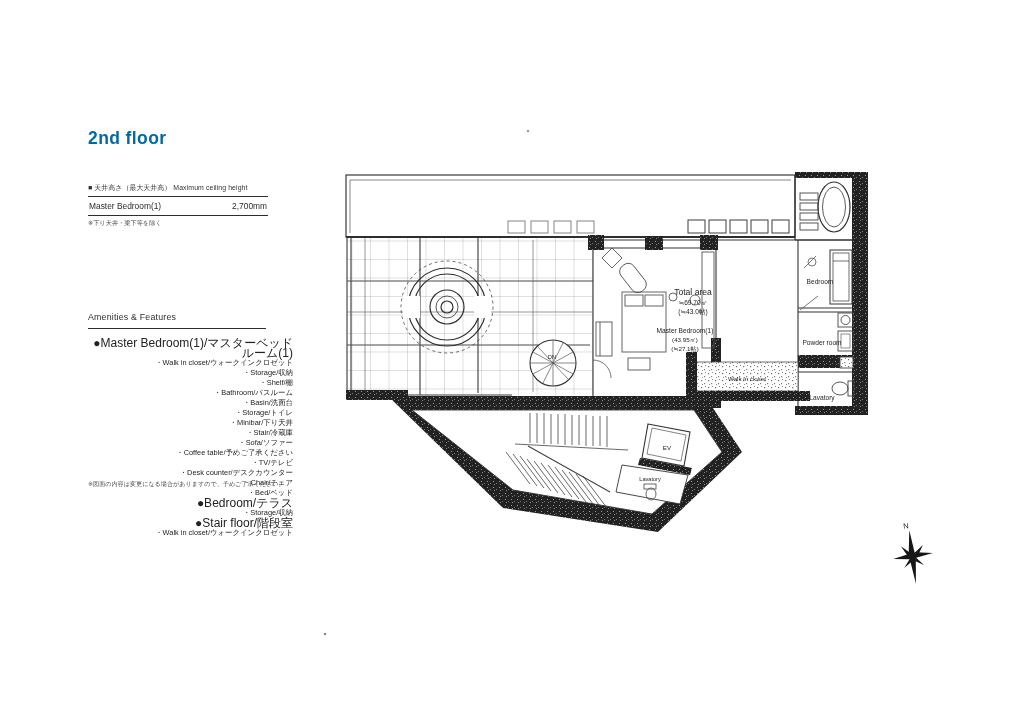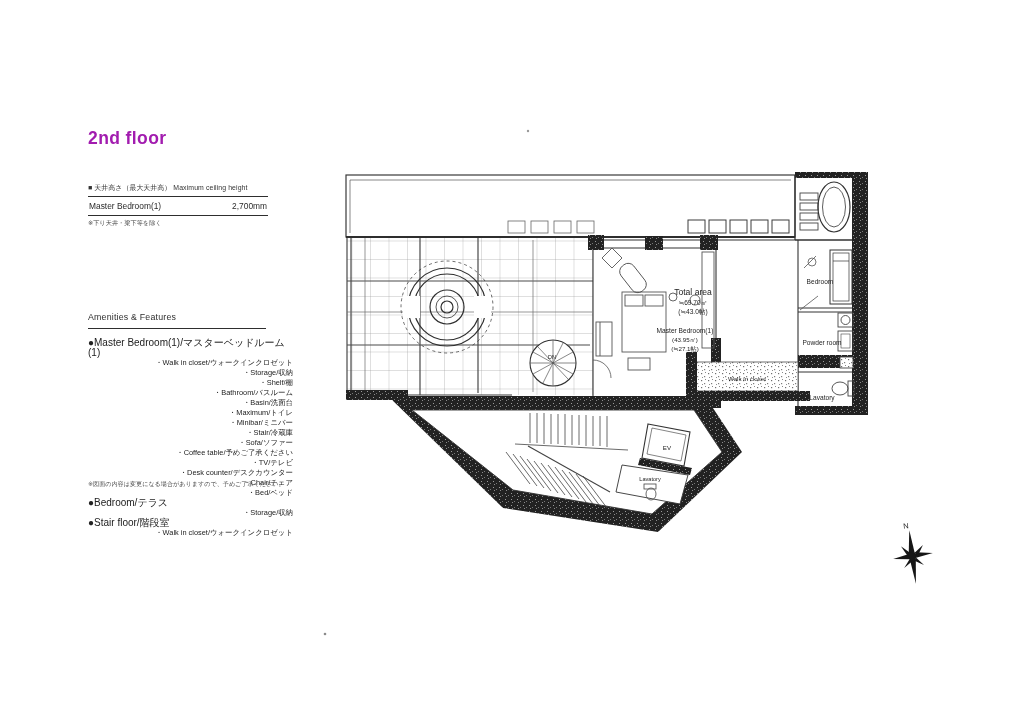--- a/index.html
+++ b/index.html
@@ -3,31 +3,31 @@
 <meta charset="utf-8">
 <style>
   html,body{margin:0;padding:0;}
   body{
     width:1024px;height:722px;position:relative;background:#ffffff;
     font-family:"Liberation Sans","DejaVu Sans",sans-serif;color:#2b2b2b;
     overflow:hidden;
   }
   .abs{position:absolute;}
   
-  #title{left:88px;top:128px;font-size:17.5px;font-weight:700;letter-spacing:.4px;color:#a21caf;}
+  #title{left:88px;top:128px;font-size:17.5px;font-weight:700;letter-spacing:.4px;color:#0369a1;}
   #ceiling{left:88px;top:183px;width:180px;}
   #ceiling .hdr{font-size:6.9px;color:#333;margin-bottom:3px;letter-spacing:.1px;}
   #ceiling .row{display:flex;justify-content:space-between;border-top:1.6px solid #2e2e2e;
     border-bottom:1px solid #2e2e2e;padding:4px 1px;font-size:8.4px;}
   #ceiling .note{font-size:6.2px;color:#444;margin-top:3px;}
   #amenities{left:88px;top:264px;width:205px;}
   #amenities .hdr{font-size:8.8px;color:#2e2e2e;padding-bottom:6px;border-bottom:1.6px solid #2e2e2e;
     width:178px;letter-spacing:.2px;margin-top:48px;}
   #amenities .list{margin-top:9px;}
-  .grp{font-size:10px;line-height:10px;color:#222;}
+  .grp{font-size:12px;line-height:10px;color:#222;text-align:right;}
   .itm{font-size:7.4px;line-height:10px;color:#222;padding-left:7px;text-align:right;}
   #plannote{left:88px;top:480px;width:250px;font-size:6.1px;color:#4a4a4a;}
   
   #plan{left:0;top:0;}
   text{font-family:"Liberation Sans","DejaVu Sans",sans-serif;fill:#1d1d1d;}
 </style>
 </head>
 <body>
 
 <div class="abs" id="title">2nd floor</div>
@@ -43,22 +43,22 @@
 
 <div class="abs" id="amenities">
   <div class="hdr">Amenities &amp; Features</div>
   <div class="list">
     <div class="grp">●Master Bedroom(1)/マスターベッドルーム(1)</div>
     <div class="itm">・Walk in closet/ウォークインクロゼット</div>
     <div class="itm">・Storage/収納</div>
     <div class="itm">・Shelf/棚</div>
     <div class="itm">・Bathroom/バスルーム</div>
     <div class="itm">・Basin/洗面台</div>
-    <div class="itm">・Maximum/トイレ</div>
-    <div class="itm">・Minibar/ミニバー</div>
+    <div class="itm">・Storage/トイレ</div>
+    <div class="itm">・Minibar/下り天井</div>
     <div class="itm">・Stair/冷蔵庫</div>
     <div class="itm">・Sofa/ソファー</div>
     <div class="itm">・Coffee table/予めご了承ください</div>
     <div class="itm">・TV/テレビ</div>
     <div class="itm">・Desk counter/デスクカウンター</div>
     <div class="itm">・Chair/チェア</div>
     <div class="itm">・Bed/ベッド</div>
     <div class="grp">●Bedroom/テラス</div>
     <div class="itm">・Storage/収納</div>
     <div class="grp">●Stair floor/階段室</div>

